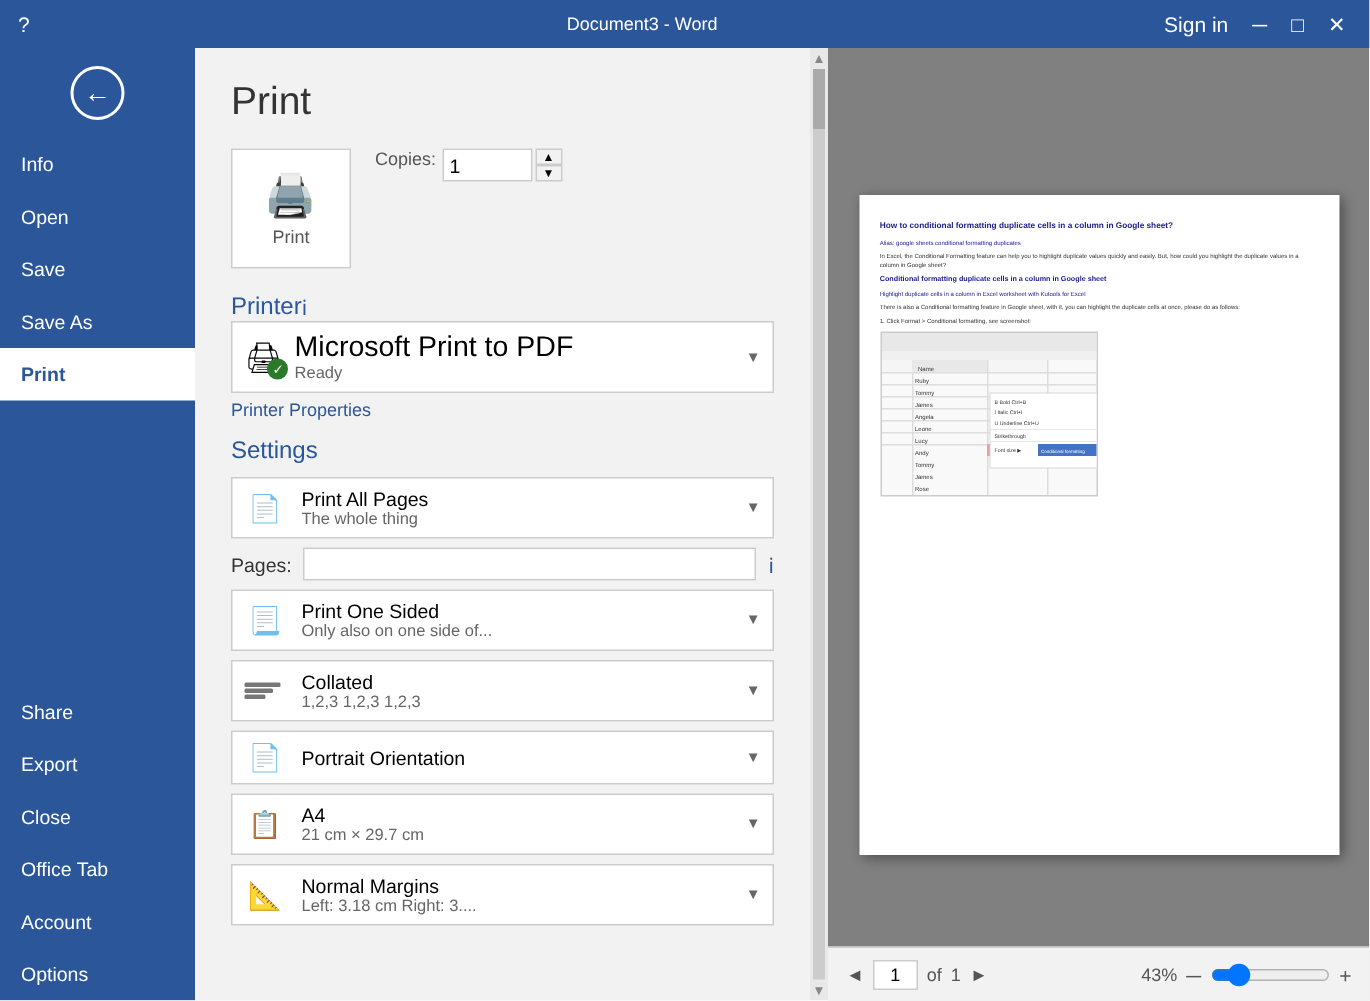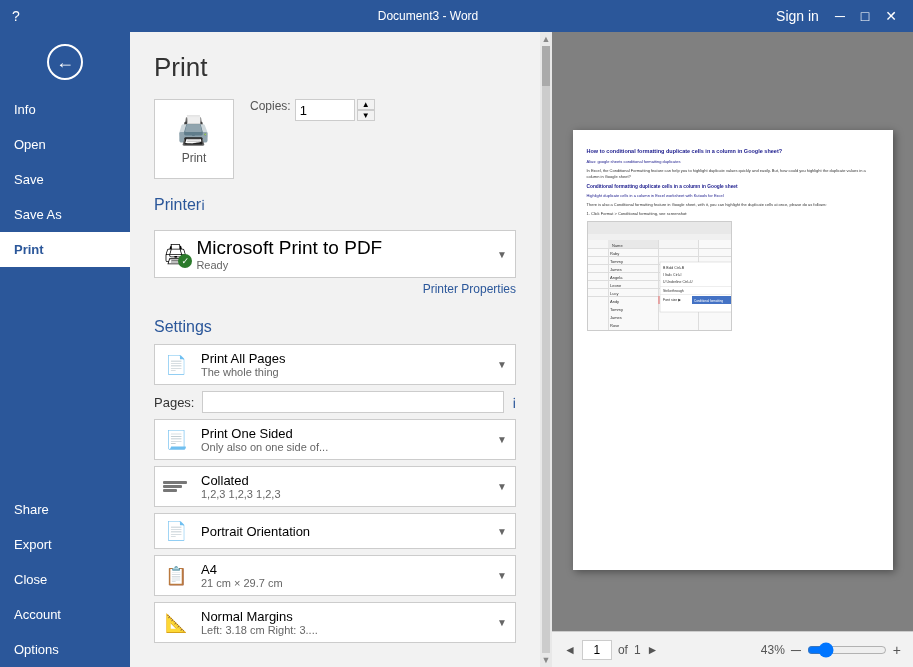--- a/index.html
+++ b/index.html
@@ -130,21 +130,21 @@
       background: #f2f2f2;
       display: flex; align-items: center; justify-content: center;
       cursor: pointer; font-size: 8px; line-height: 1;
     }
 
     
     .section-title {
       font-size: 16px;
       color: #2b579a;
       font-weight: 400;
-      margin-bottom: 16px;
+      margin-bottom: 0;
       display: flex;
       align-items: center;
     }
     .info-icon { font-size: 14px; color: #2b579a; cursor: pointer; }
 
     .printer-select-box {
       border: 1px solid #ccc;
       background: white;
       padding: 6px 8px;
       display: flex;
@@ -167,23 +167,23 @@
       color: white;
     }
     .printer-name { font-size: 19px; font-weight: 500; }
     .printer-status { font-size: 11px; color: #666; }
     .dropdown-arrow { font-size: 10px; color: #666; }
 
     .printer-props-link {
       font-size: 12px;
       color: #2b579a;
       cursor: pointer;
-      text-align: right;
+      text-align: left;
       display: block;
-      margin-bottom: 22px;
+      margin-bottom: 12px;
     }
 
     
     .settings-title {
       font-size: 16px;
       color: #2b579a;
       font-weight: 400;
       margin-bottom: 8px;
     }
 
@@ -353,20 +353,23 @@
         <div class="sidebar-item">
           <span>Share</span>
         </div>
         <div class="sidebar-item">
           <span>Export</span>
         </div>
         <div class="sidebar-item">
           <span>Close</span>
         </div>
         <div class="sidebar-item">
+          <span>Office Tab</span>
+        </div>
+        <div class="sidebar-item">
           <span>Account</span>
         </div>
         <div class="sidebar-item">
           <span>Options</span>
         </div>
       </div>
     </div>
   </div>
 
   <div class="content">

